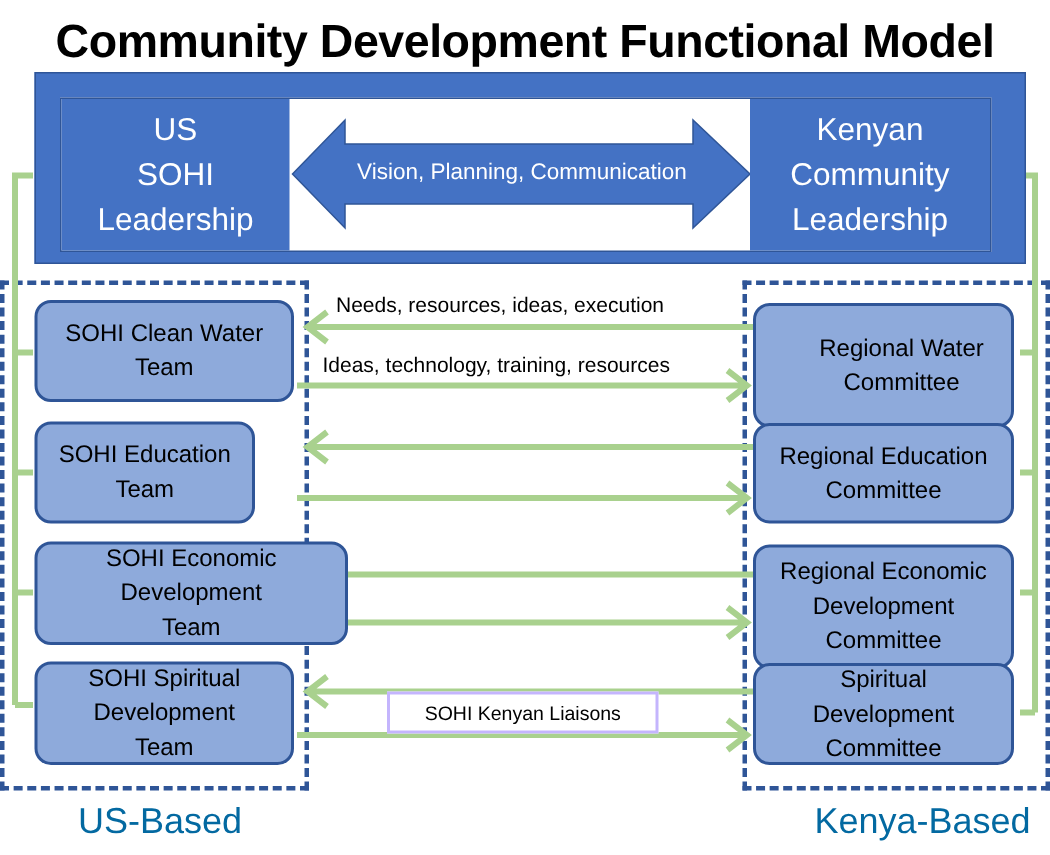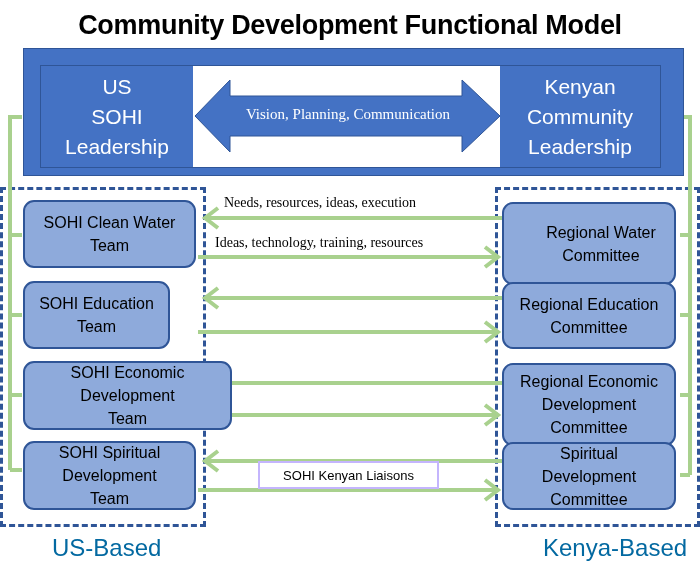--- a/index.html
+++ b/index.html
@@ -1,25 +1,25 @@
 <!DOCTYPE html>
 <html><head>
 <meta charset="utf-8">
 <style>
   html, body { margin:0; padding:0; background:#ffffff; }
   body { width:700px; height:570px; position:relative; overflow:hidden; font-family:"Liberation Sans", sans-serif; }
-  .title { position:absolute; left:0; top:10px; width:700px; text-align:center; font-size:27px; font-weight:bold; color:#000; letter-spacing:-0.3px; }
+  .title { position:absolute; left:0; top:10px; width:700px; text-align:center; font-size:31px; font-weight:bold; color:#000; letter-spacing:-0.3px; }
   .banner { position:absolute; left:23px; top:48px; width:661px; height:128px; background:#4472c4; border:1px solid #2f5597; box-sizing:border-box; }
   .inner { position:absolute; left:40px; top:65px; width:621px; height:103px; background:#fff; border:1px solid #2f5597; box-sizing:border-box; }
   .lead { position:absolute; top:66px; height:101px; background:#4472c4; color:#fff; display:flex; align-items:center; justify-content:center; text-align:center; font-size:21px; line-height:30px; white-space:pre-line; }
   .lead-us { left:41px; width:152px; }
   .lead-ke { left:500px; width:160px; }
   .dash { position:absolute; border:3px dashed #2f5597; box-sizing:border-box; }
   .box { position:absolute; background:#8eaadb; border:2.5px solid #2f5597; border-radius:11px; box-sizing:border-box; display:flex; align-items:center; justify-content:center; text-align:center; font-size:16px; line-height:23px; color:#000; white-space:pre-line; }
-  .label { position:absolute; font-size:14px; color:#000; white-space:nowrap;font-family:Liberation Serif, serif; }
+  .label { position:absolute; font-size:14px; color:#000; white-space:nowrap; }
   .liaison { position:absolute; left:258px; top:461px; width:181px; height:28px; border:2px solid #c4b5fd; background:#fff; box-sizing:border-box; font-size:13px; display:flex; align-items:center; justify-content:center; }
   .based { position:absolute; font-size:24px; color:#0369a1;text-align:center; }
   svg.overlay { position:absolute; left:0; top:0; }
 </style>
 </head>
 <body>
 
 <div class="title">Community Development Functional Model</div>
 
 <div class="banner"></div>

